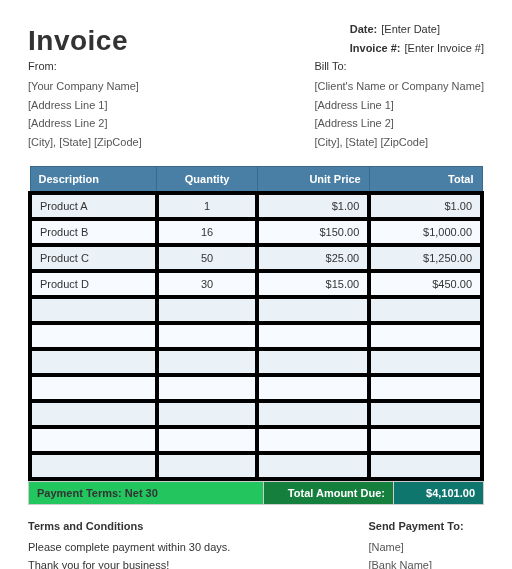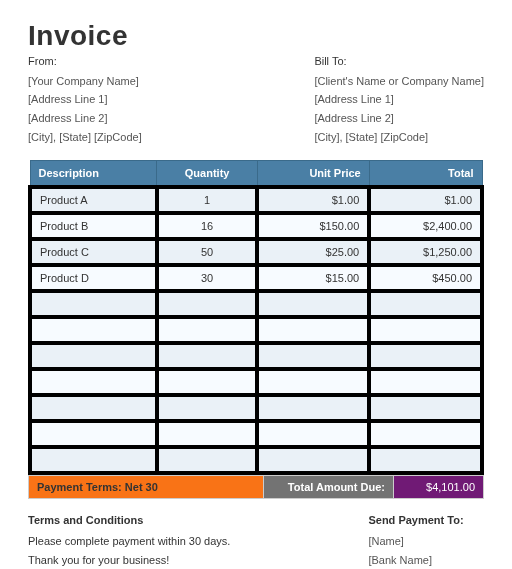--- a/index.html
+++ b/index.html
@@ -123,42 +123,52 @@
     }
 
     .footer-table-wrapper {
       width: 100%;
       border-collapse: collapse;
     }
     .footer-table-wrapper td {
       border: 1px solid #ccc;
       padding: 5px 8px;
       font-size: 11px;
-      background-color: #f97316;
+      background-color: #22c55e;
     }
     .footer-table-wrapper td.total-label-cell {
-      background-color: #737373;
+      background-color: #15803d;
       color: #fff;
       font-weight: bold;
       text-align: right;
     }
     .footer-table-wrapper td.total-value-cell {
-      background-color: #701a75;
+      background-color: #0f766e;
       color: #fff;
-      font-weight: normal;
+      font-weight: bold;
       text-align: right;
       width: 90px;
     }
   </style>
 </head>
 <body>
 
 <div class="header">
   <div>
     <div class="invoice-title">Invoice</div>
+  </div>
+  <div class="header-right">
+    <div class="row">
+      <span class="label">Date:</span>
+      <span>[Enter Date]</span>
+    </div>
+    <div class="row">
+      <span class="label">Invoice #:</span>
+      <span>[Enter Invoice #]</span>
+    </div>
   </div>
 </div>
 
 <div class="address-section">
   <div class="address-block">
     <div class="section-label">From:</div>
     <div class="placeholder">[Your Company Name]</div>
     <div class="placeholder">[Address Line 1]</div>
     <div class="placeholder">[Address Line 2]</div>
     <div class="placeholder">[City], [State] [ZipCode]</div>
@@ -185,21 +195,21 @@
   <tr>
       <td>Product A</td>
       <td class="center">1</td>
       <td class="right">$1.00</td>
       <td class="right">$1.00</td>
     </tr>
       <tr>
       <td>Product B</td>
       <td class="center">16</td>
       <td class="right">$150.00</td>
-      <td class="right">$2,400.00</td>
+      <td class="right">$1,000.00</td>
     </tr>
       <tr>
       <td>Product C</td>
       <td class="center">50</td>
       <td class="right">$25.00</td>
       <td class="right">$1,250.00</td>
     </tr>
       <tr>
       <td>Product D</td>
       <td class="center">30</td>

